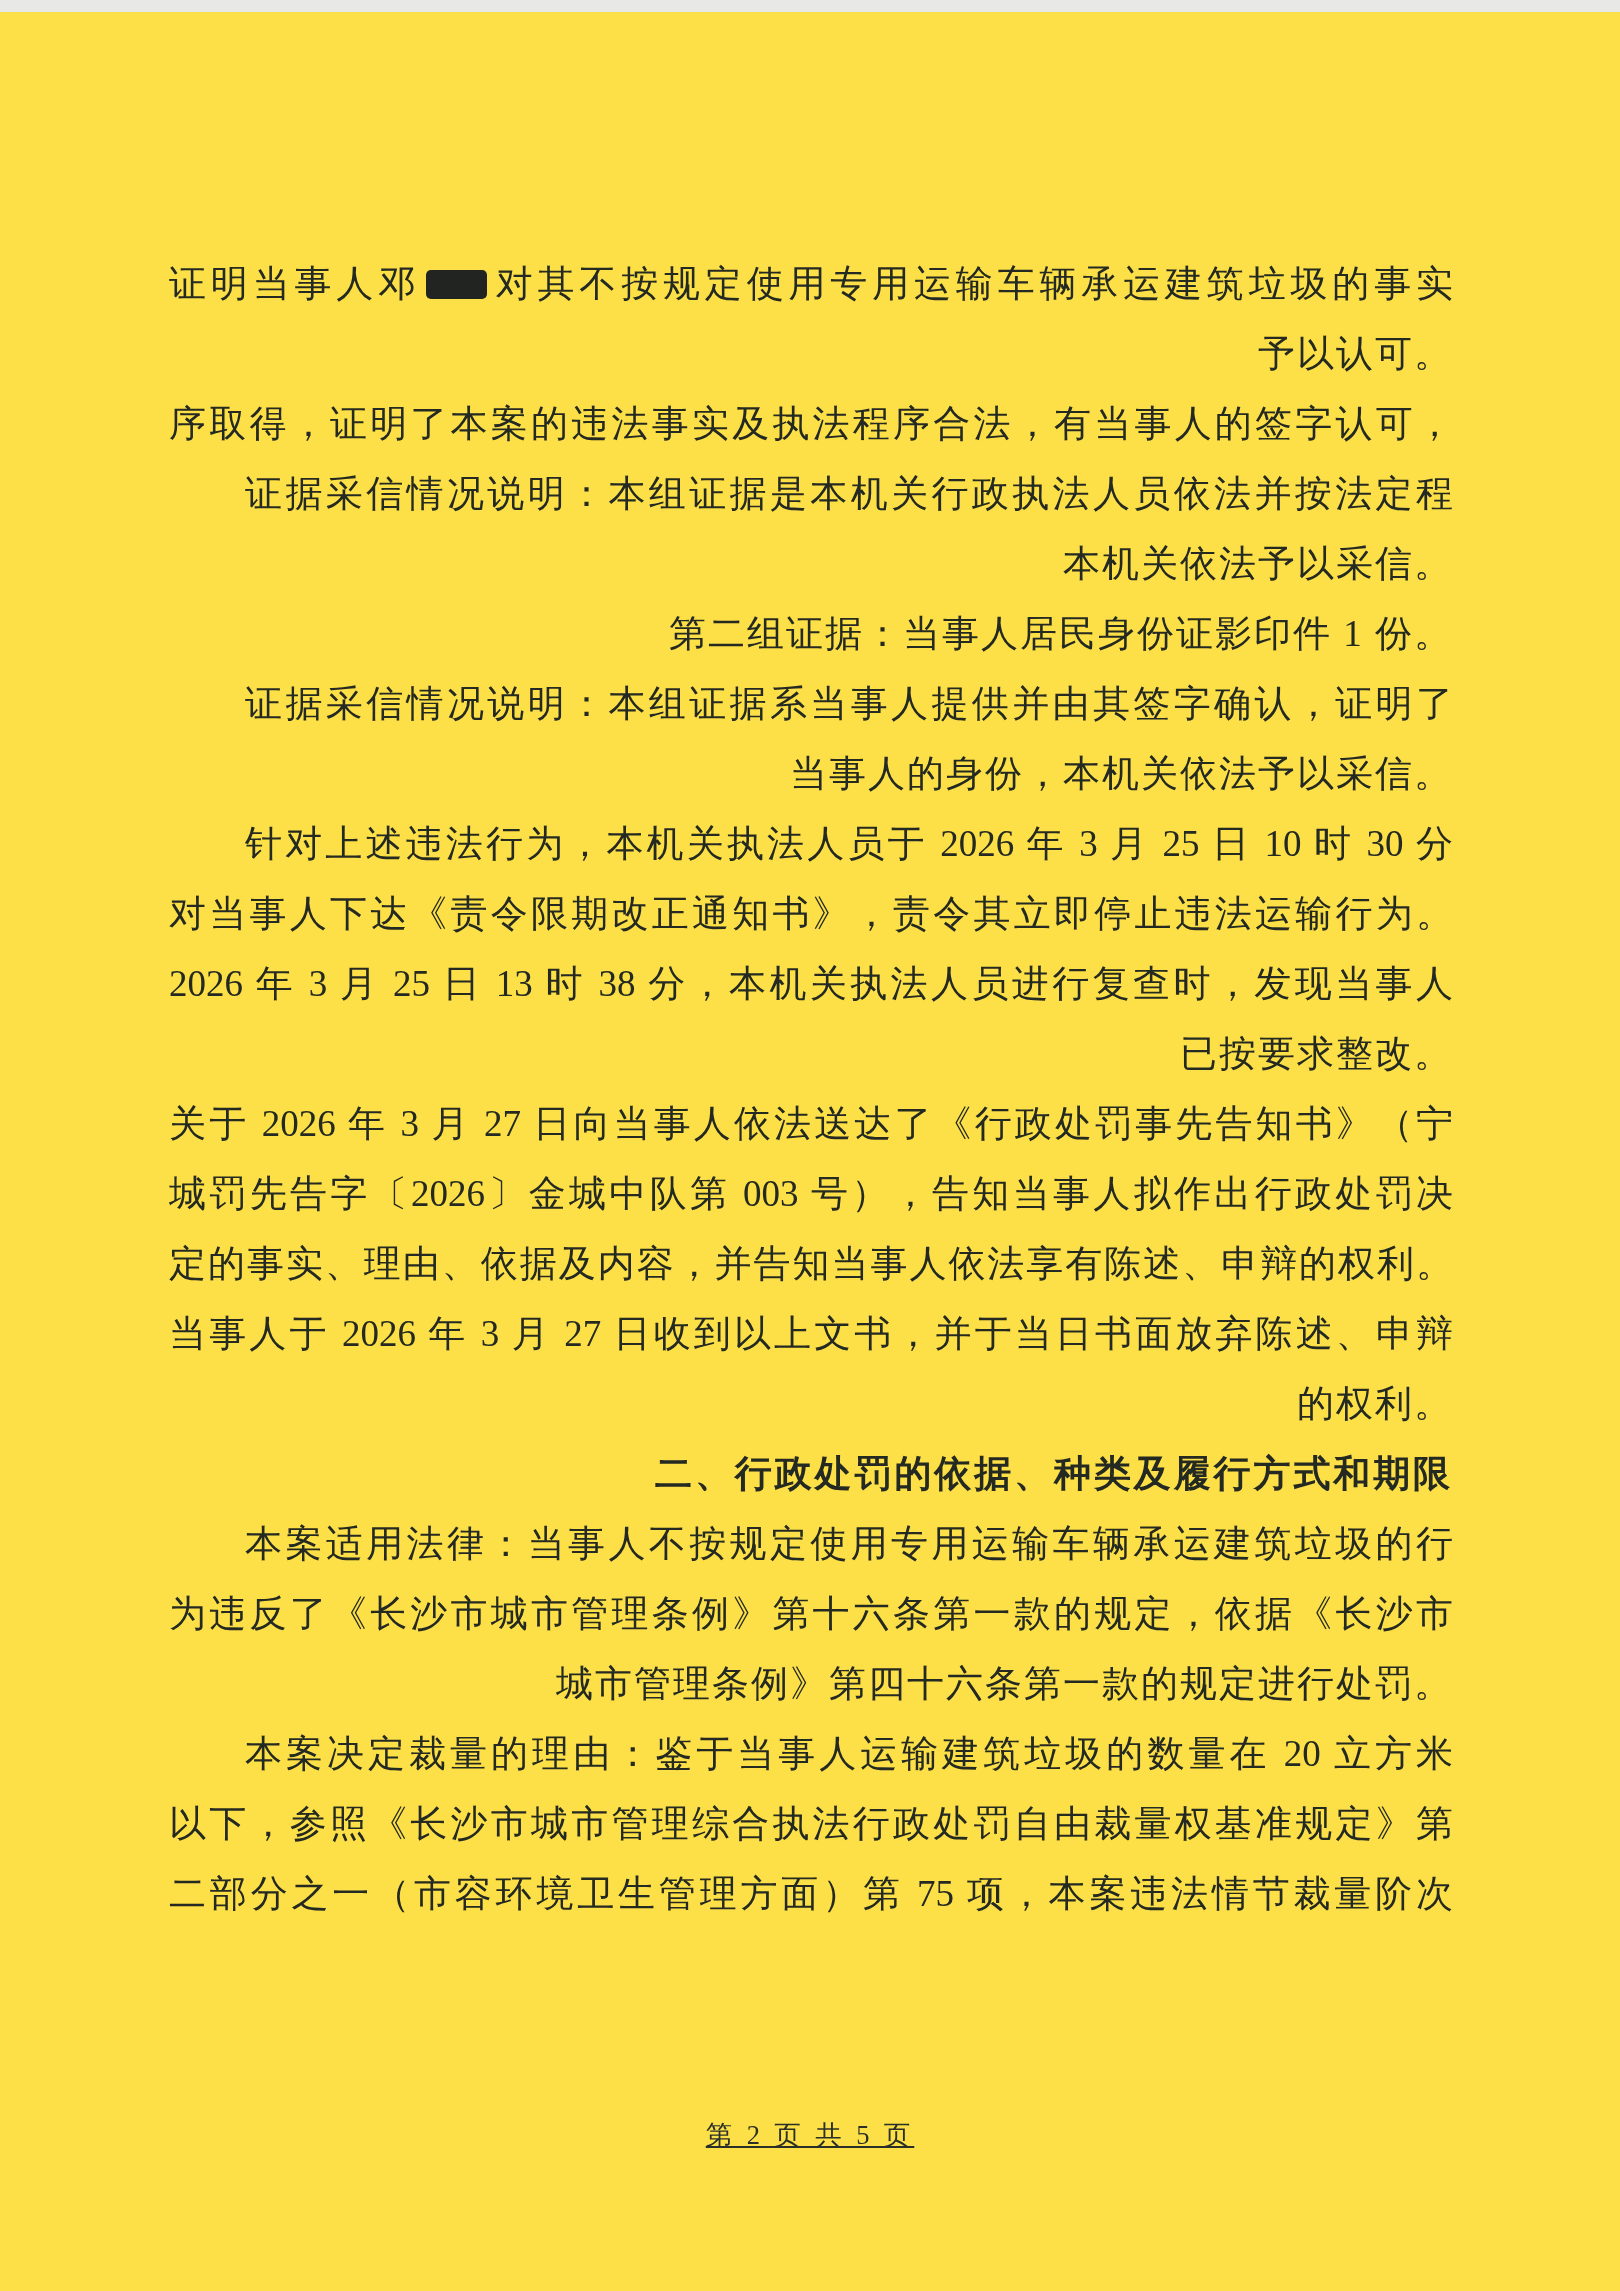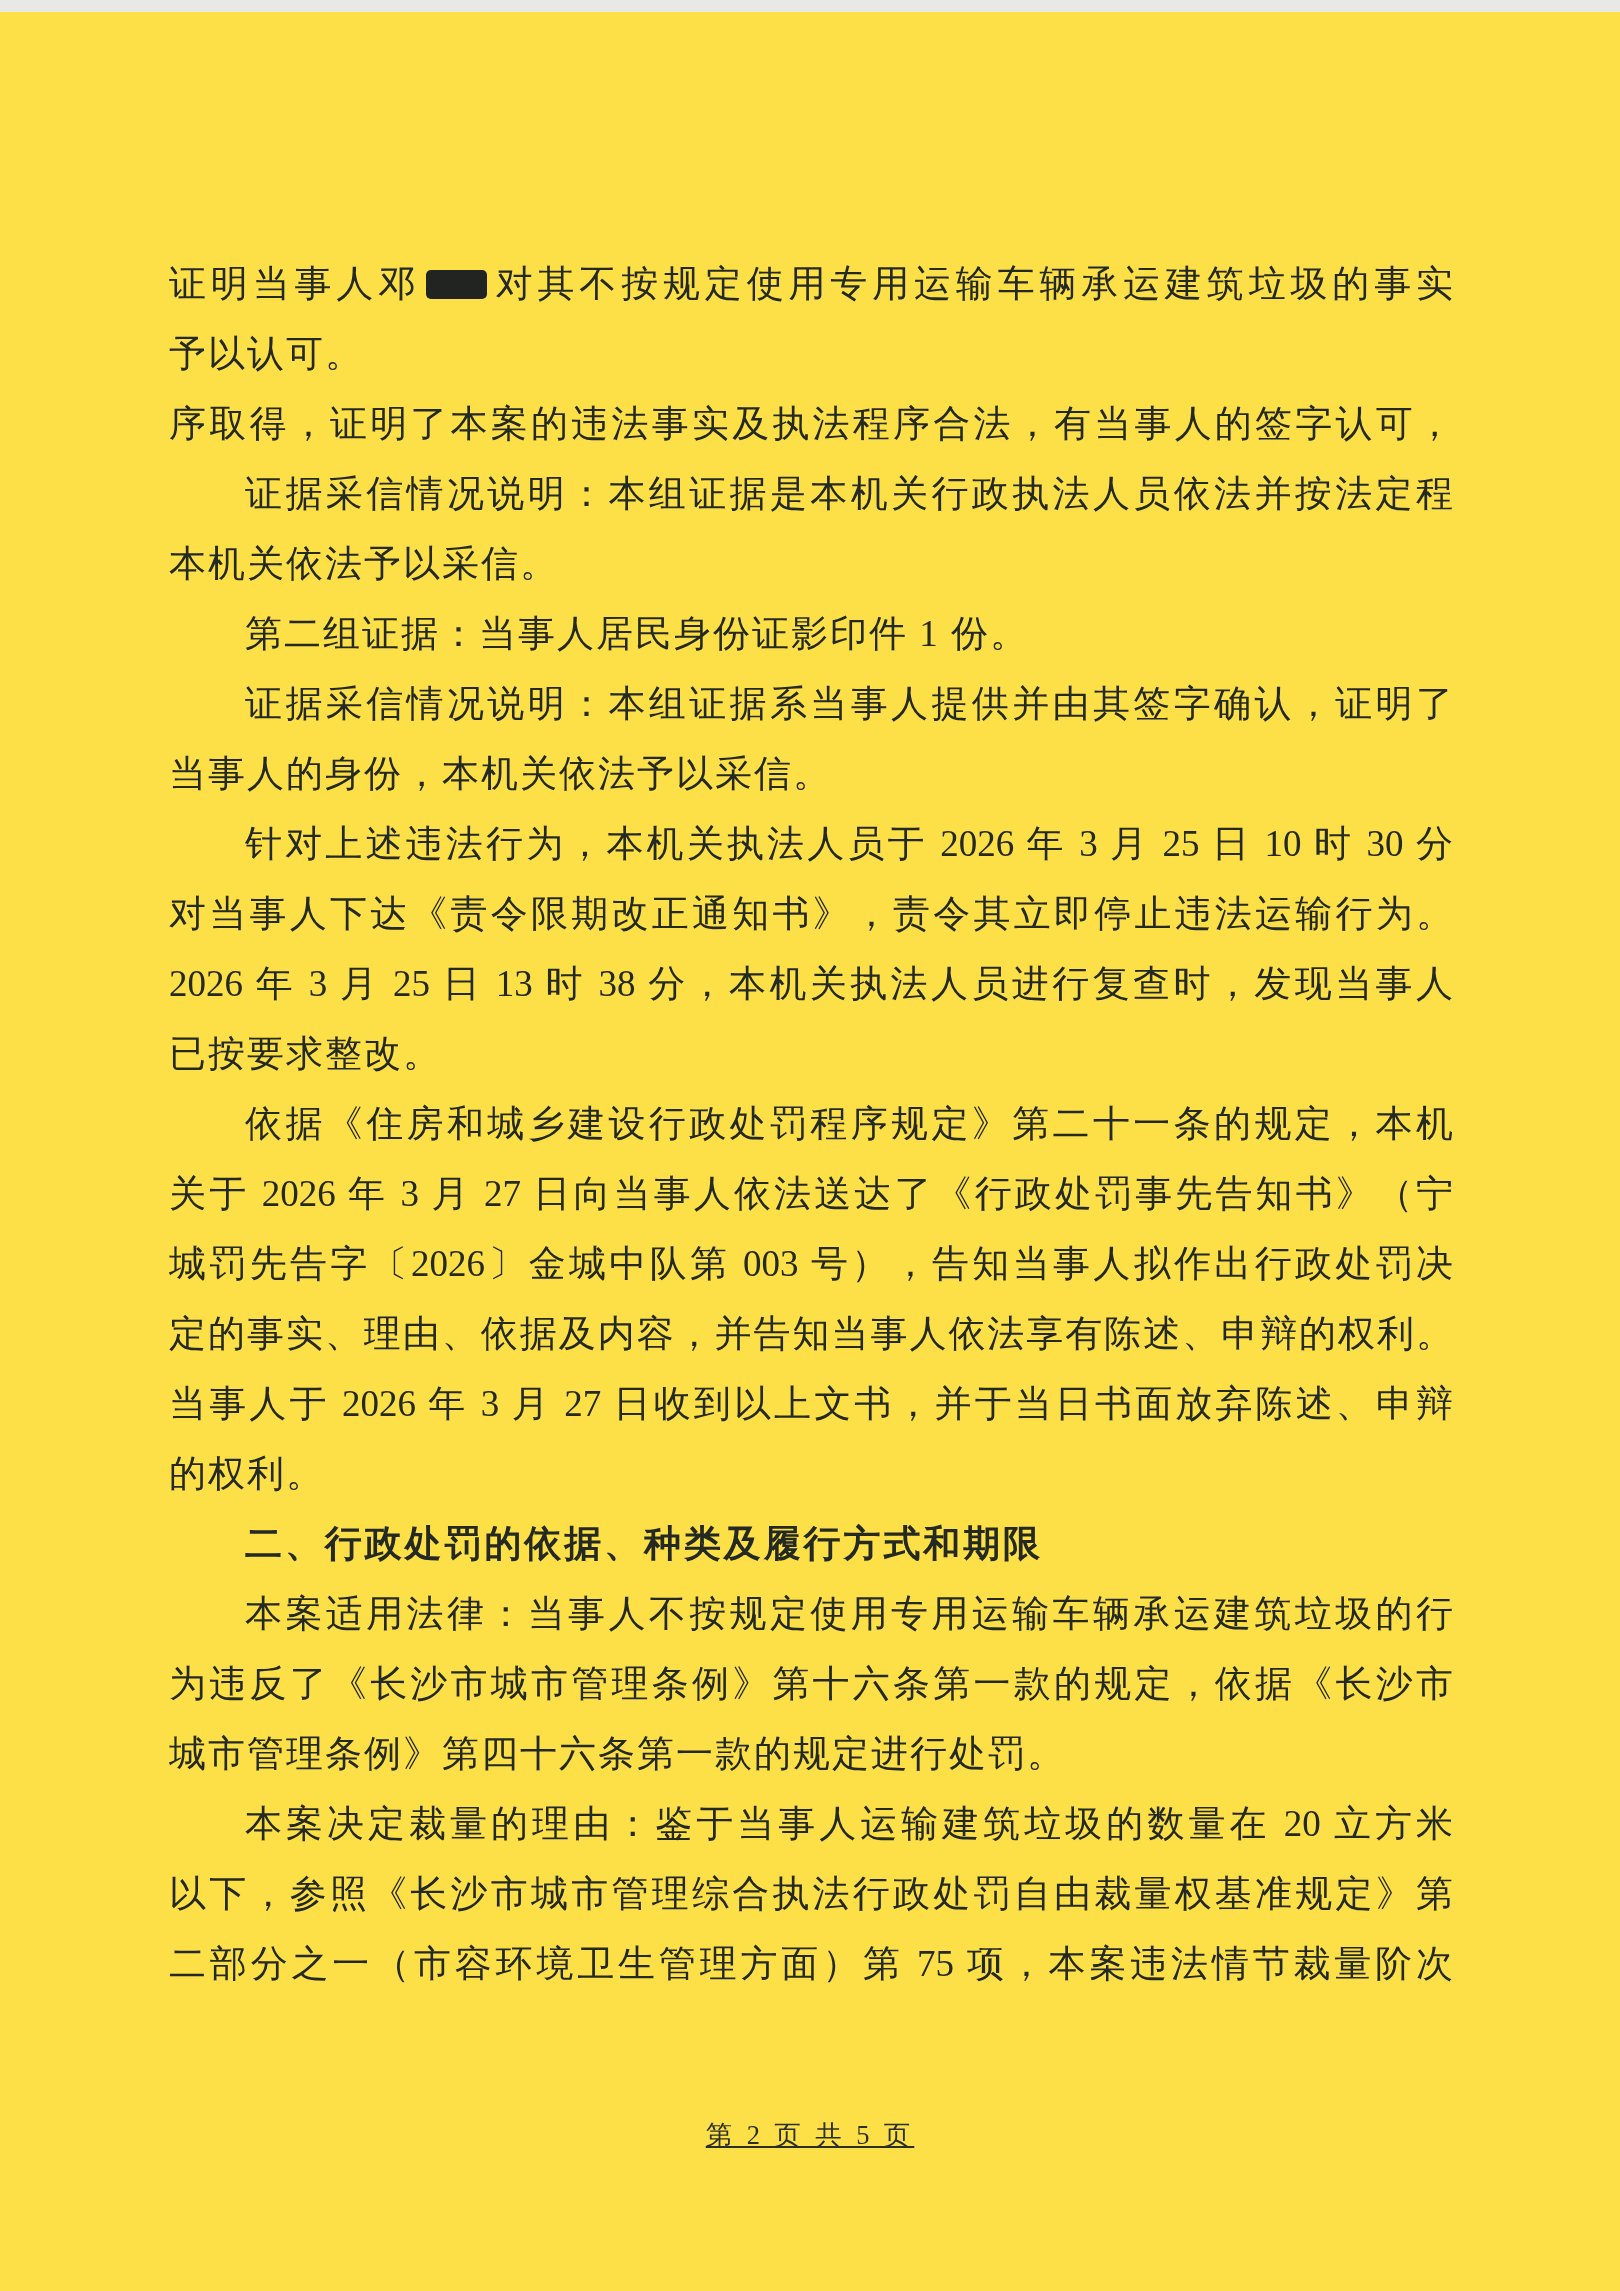--- a/index.html
+++ b/index.html
@@ -22,21 +22,21 @@
     top: 237px;
     width: 1284px;
   }
   .line {
     height: 70px;
     line-height: 70px;
     font-size: 37px;
     letter-spacing: 2px;
     color: #242922;
     white-space: nowrap;
-    text-align: left;
+    text-align: right;
   }
   .line.fill {
     white-space: normal;
     text-align: justify;
     text-align-last: justify;
     letter-spacing: 0;
   }
   .line.indent { padding-left: 76px; }
   .line.indent.fill { padding-left: 76px; }
   .line.bold { font-weight: bold; letter-spacing: 2.9px; }
@@ -72,21 +72,20 @@
       <div class="line fill">序取得，证明了本案的违法事实及执法程序合法，有当事人的签字认可，</div>
       <div class="line fill indent">证据采信情况说明：本组证据是本机关行政执法人员依法并按法定程</div>
       <div class="line">本机关依法予以采信。</div>
       <div class="line indent">第二组证据：当事人居民身份证影印件 1 份。</div>
       <div class="line fill indent">证据采信情况说明：本组证据系当事人提供并由其签字确认，证明了</div>
       <div class="line">当事人的身份，本机关依法予以采信。</div>
       <div class="line fill indent">针对上述违法行为，本机关执法人员于 2026 年 3 月 25 日 10 时 30 分</div>
       <div class="line fill">对当事人下达《责令限期改正通知书》，责令其立即停止违法运输行为。</div>
       <div class="line fill">2026 年 3 月 25 日 13 时 38 分，本机关执法人员进行复查时，发现当事人</div>
       <div class="line">已按要求整改。</div>
-      <div class="line fill indent">依据《住房和城乡建设行政处罚程序规定》第二十一条的规定，本机</div>
       <div class="line fill">关于 2026 年 3 月 27 日向当事人依法送达了《行政处罚事先告知书》（宁</div>
       <div class="line fill">城罚先告字〔2026〕金城中队第 003 号），告知当事人拟作出行政处罚决</div>
       <div class="line fill">定的事实、理由、依据及内容，并告知当事人依法享有陈述、申辩的权利。</div>
       <div class="line fill">当事人于 2026 年 3 月 27 日收到以上文书，并于当日书面放弃陈述、申辩</div>
       <div class="line">的权利。</div>
       <div class="line indent bold">二、行政处罚的依据、种类及履行方式和期限</div>
       <div class="line fill indent">本案适用法律：当事人不按规定使用专用运输车辆承运建筑垃圾的行</div>
       <div class="line fill">为违反了《长沙市城市管理条例》第十六条第一款的规定，依据《长沙市</div>
       <div class="line">城市管理条例》第四十六条第一款的规定进行处罚。</div>
       <div class="line fill indent">本案决定裁量的理由：鉴于当事人运输建筑垃圾的数量在 20 立方米</div>

